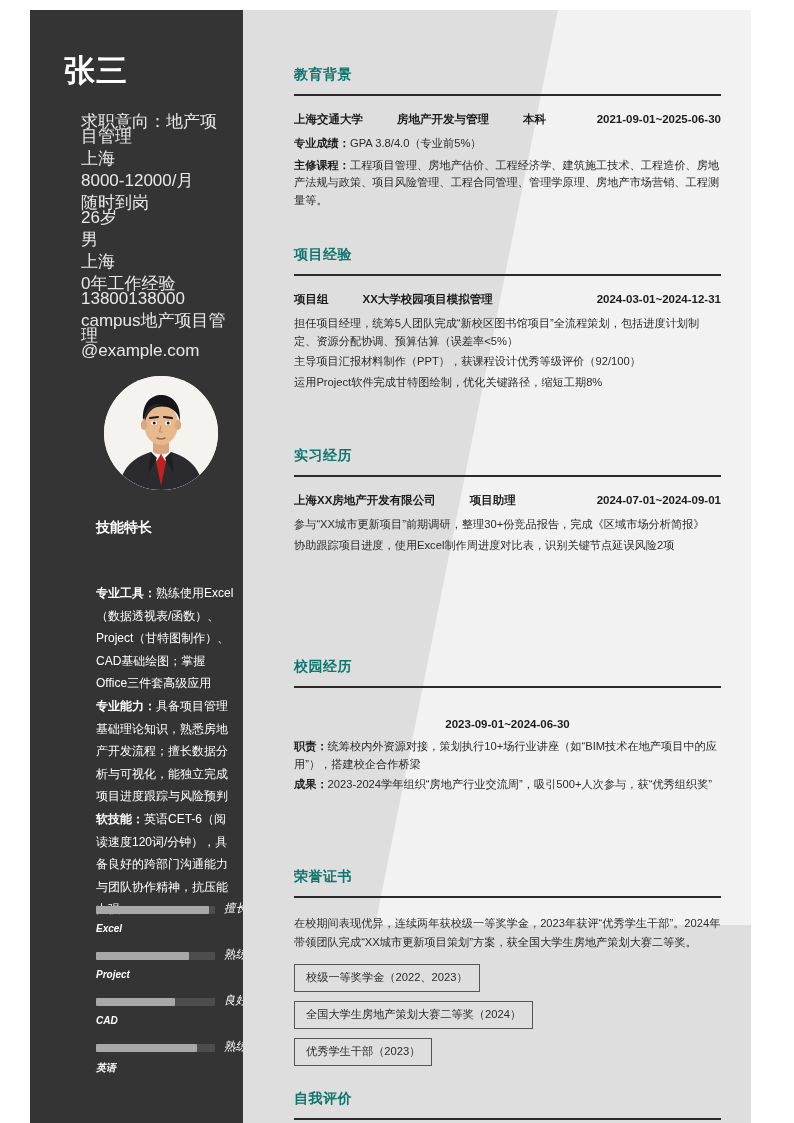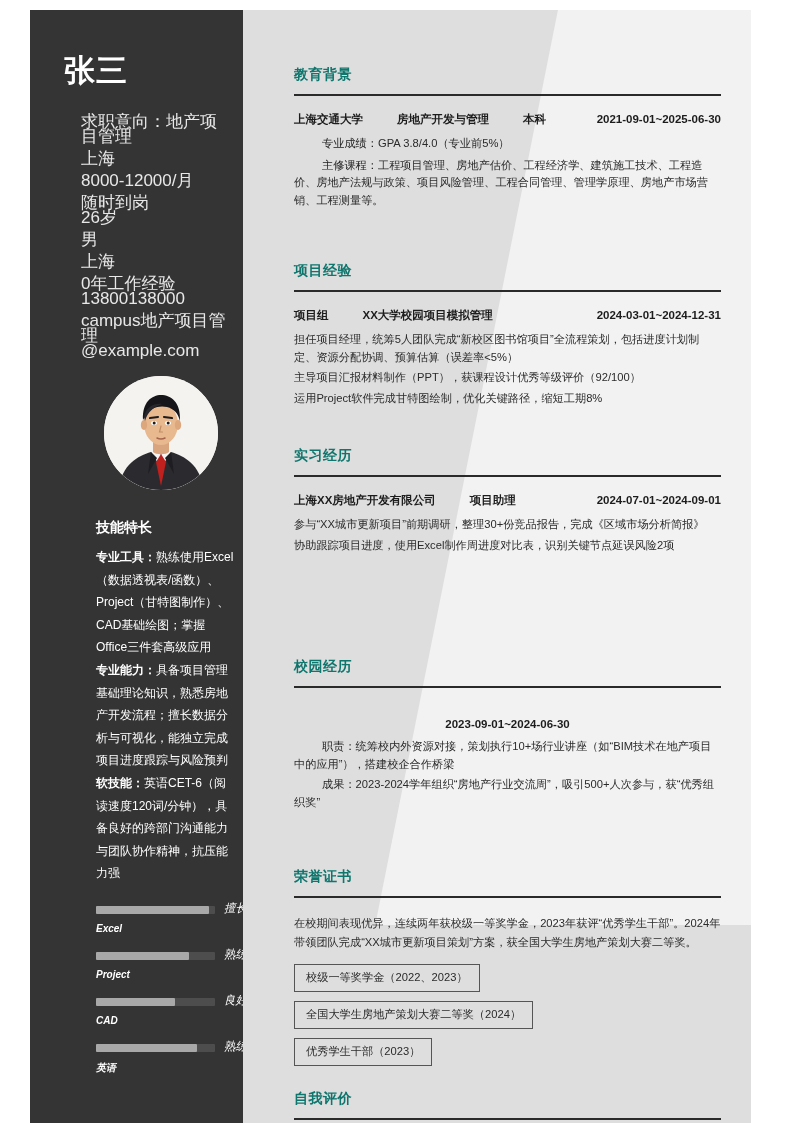--- a/index.html
+++ b/index.html
@@ -95,21 +95,21 @@
   .sb-heading {
     position: absolute;
     left: 66px;
     font-size: 14px;
     font-weight: bold;
     color: #ffffff;
   }
   .skill-text {
     position: absolute;
     left: 66px;
-    top: 536px;
+    top: 572px;
     width: 140px;
     font-size: 12px;
     line-height: 22.6px;
     color: #ffffff;
   }
   .skill-text b { font-weight: bold; }
   .bars {
     position: absolute;
     left: 66px;
     top: 892px;
@@ -183,21 +183,21 @@
   .rh-b { margin-left: 34px; }
   .rh-c { margin-left: 34px; }
   .rh-d { margin-left: auto; }
   .row-head.right-only { justify-content: center; margin-top: 30px; }
   .body-line {
     margin-top: 8px;
     font-size: 11.2px;
     line-height: 17.5px;
     color: #2b2b2b;
   }
-  .body-line b { font-weight: normal; color:#1c1c1c;margin-left:28px; }
+  .body-line b { font-weight: bold; color:#1c1c1c; }
   .para {
     margin-top: 16px;
     font-size: 11.2px;
     line-height: 19px;
     color: #2b2b2b;
   }
   .tags { margin-top: 12px; }
   .tag {
     display: inline-block;
     border: 1px solid #555555;
@@ -227,21 +227,21 @@
         <div class="row-head">
           <span class="rh-a">上海交通大学</span>
           <span class="rh-b">房地产开发与管理</span>
           <span class="rh-c">本科</span>
           <span class="rh-d">2021-09-01~2025-06-30</span>
         </div>
         <div class="body-line"><b>专业成绩：</b><span>GPA 3.8/4.0（专业前5%）</span></div>
         <div class="body-line" style="margin-top:4px;"><b>主修课程：</b><span>工程项目管理、房地产估价、工程经济学、建筑施工技术、工程造价、房地产法规与政策、项目风险管理、工程合同管理、管理学原理、房地产市场营销、工程测量等。</span></div>
       </div>
 
-      <div class="sec" style="top:252px;">
+      <div class="sec" style="top:236px;">
         <div class="sec-title">项目经验</div>
         <div class="sec-rule"></div>
         <div class="row-head">
           <span class="rh-a">项目组</span>
           <span class="rh-b">XX大学校园项目模拟管理</span>
           <span class="rh-d">2024-03-01~2024-12-31</span>
         </div>
         <div class="body-line">担任项目经理，统筹5人团队完成“新校区图书馆项目”全流程策划，包括进度计划制定、资源分配协调、预算估算（误差率&lt;5%）</div>
         <div class="body-line" style="margin-top:3px;">主导项目汇报材料制作（PPT），获课程设计优秀等级评价（92/100）</div>
         <div class="body-line" style="margin-top:3px;">运用Project软件完成甘特图绘制，优化关键路径，缩短工期8%</div>

